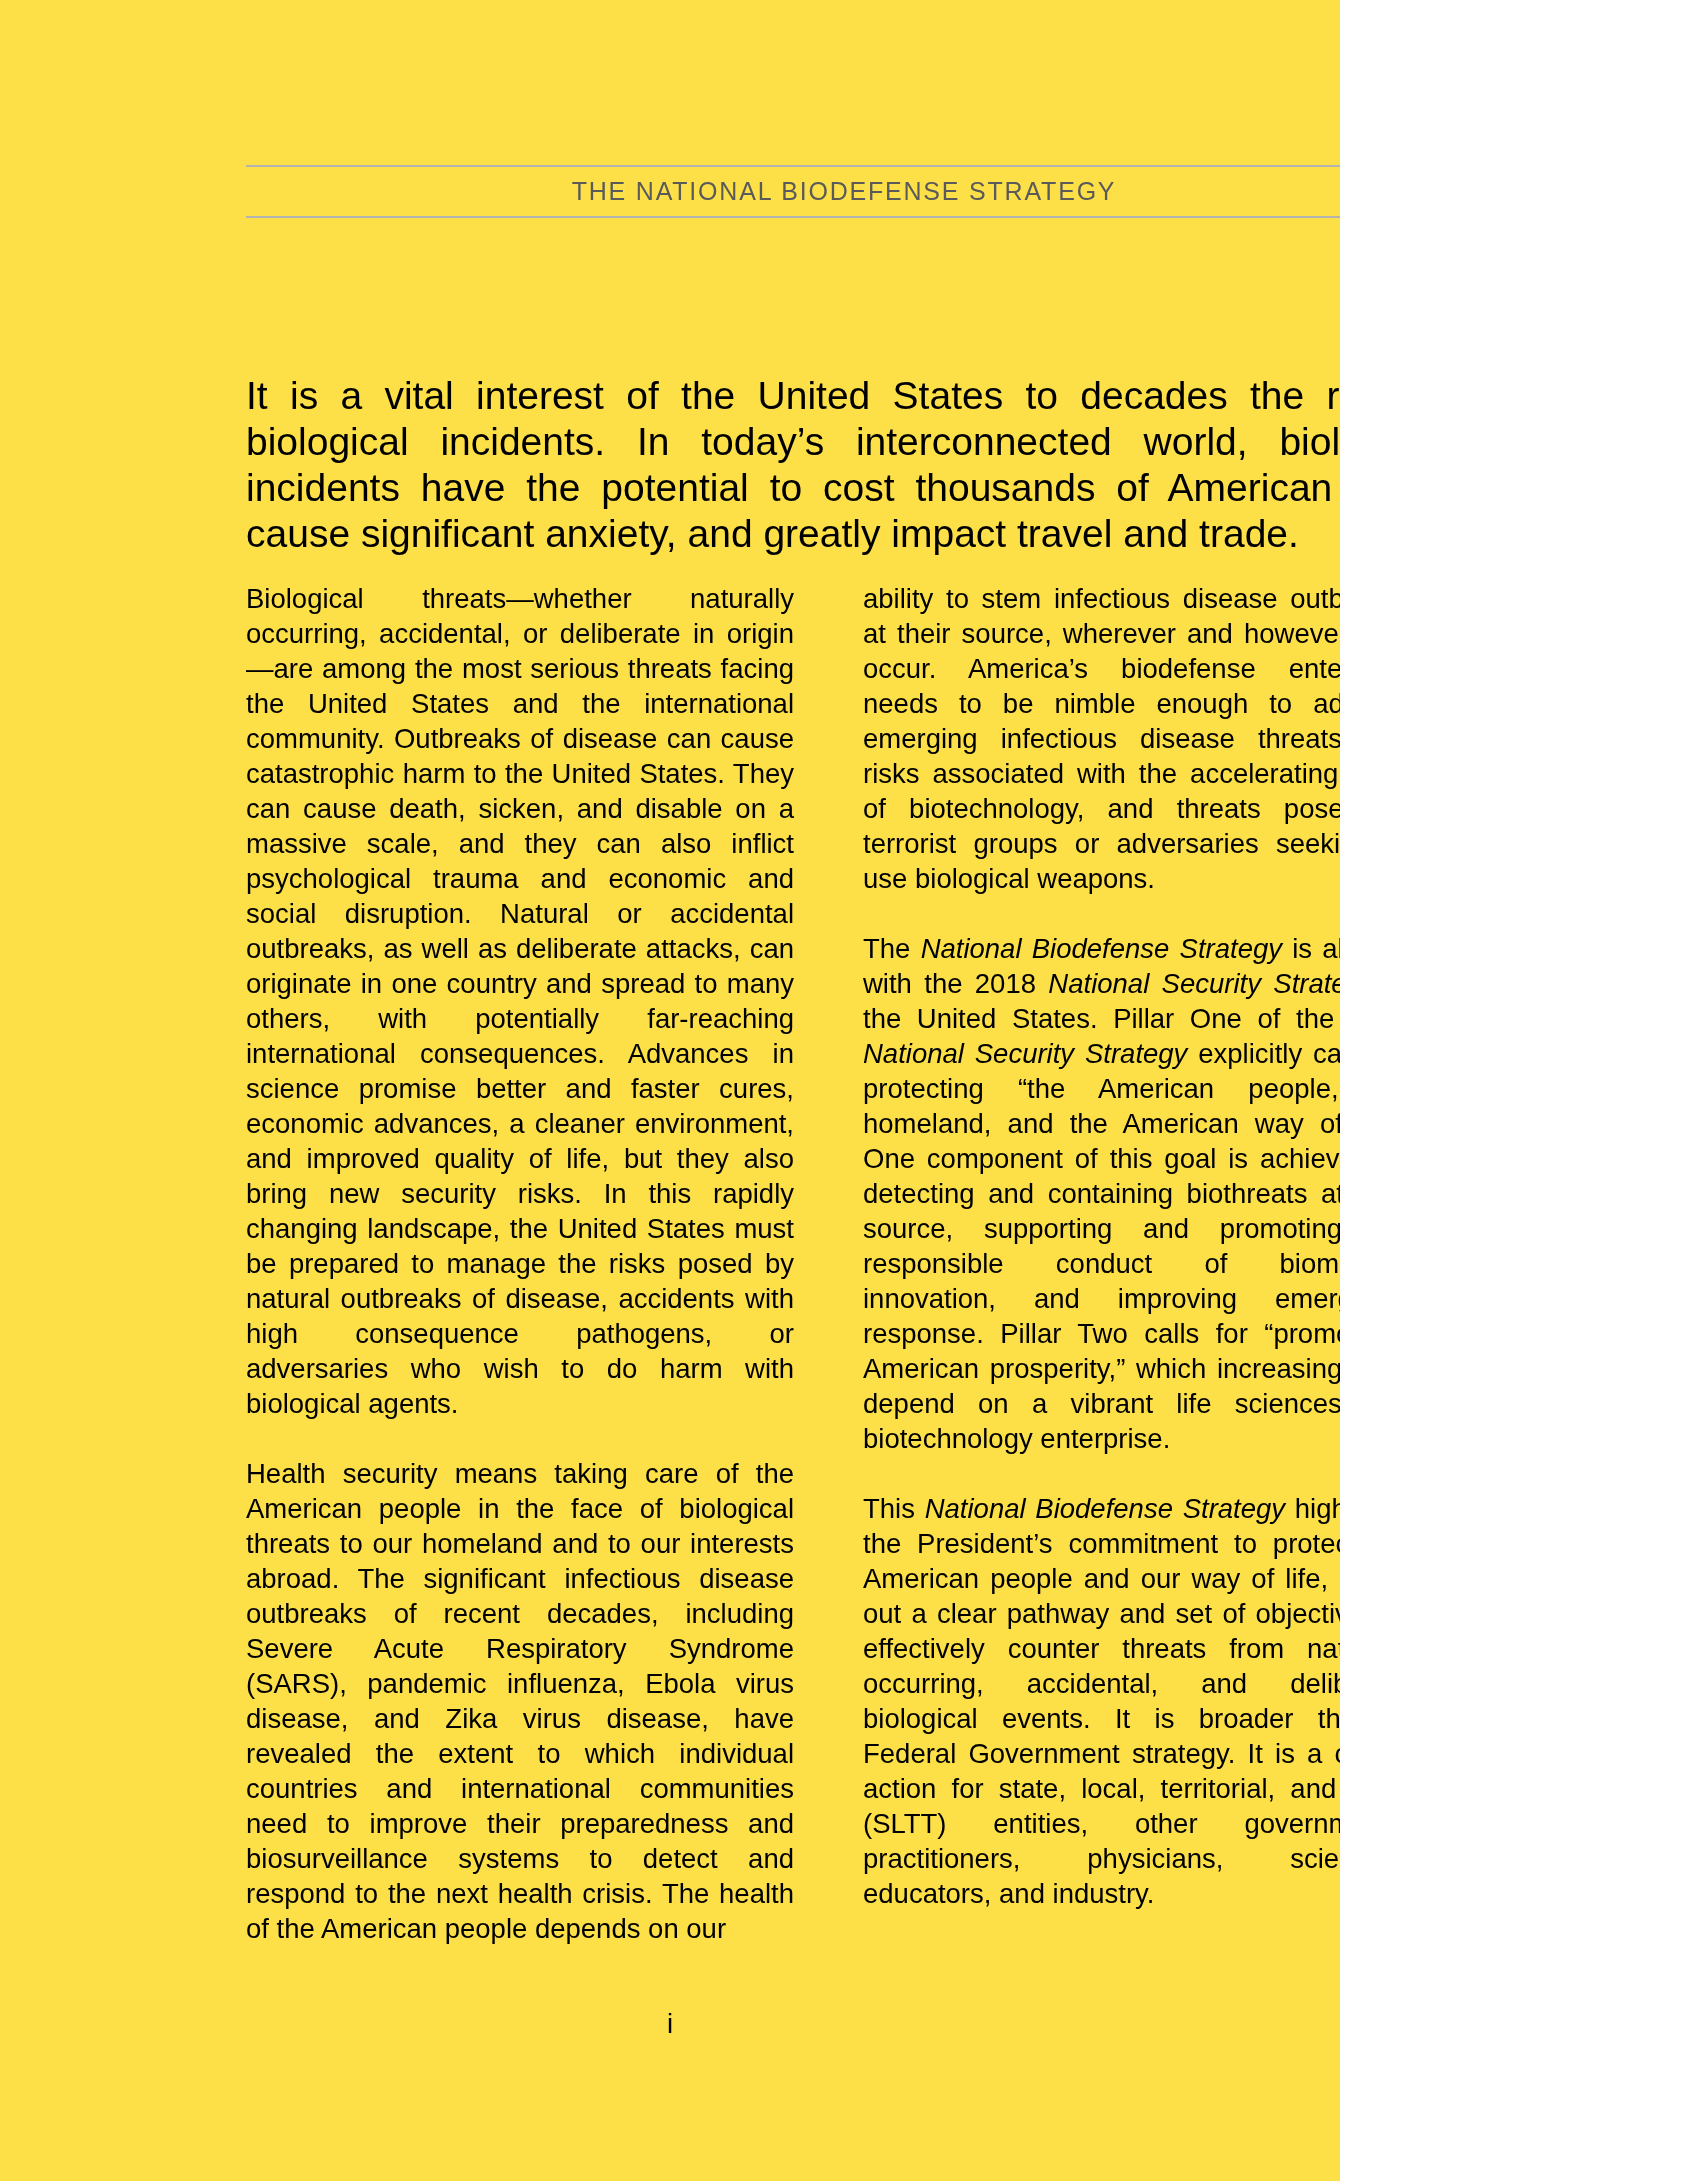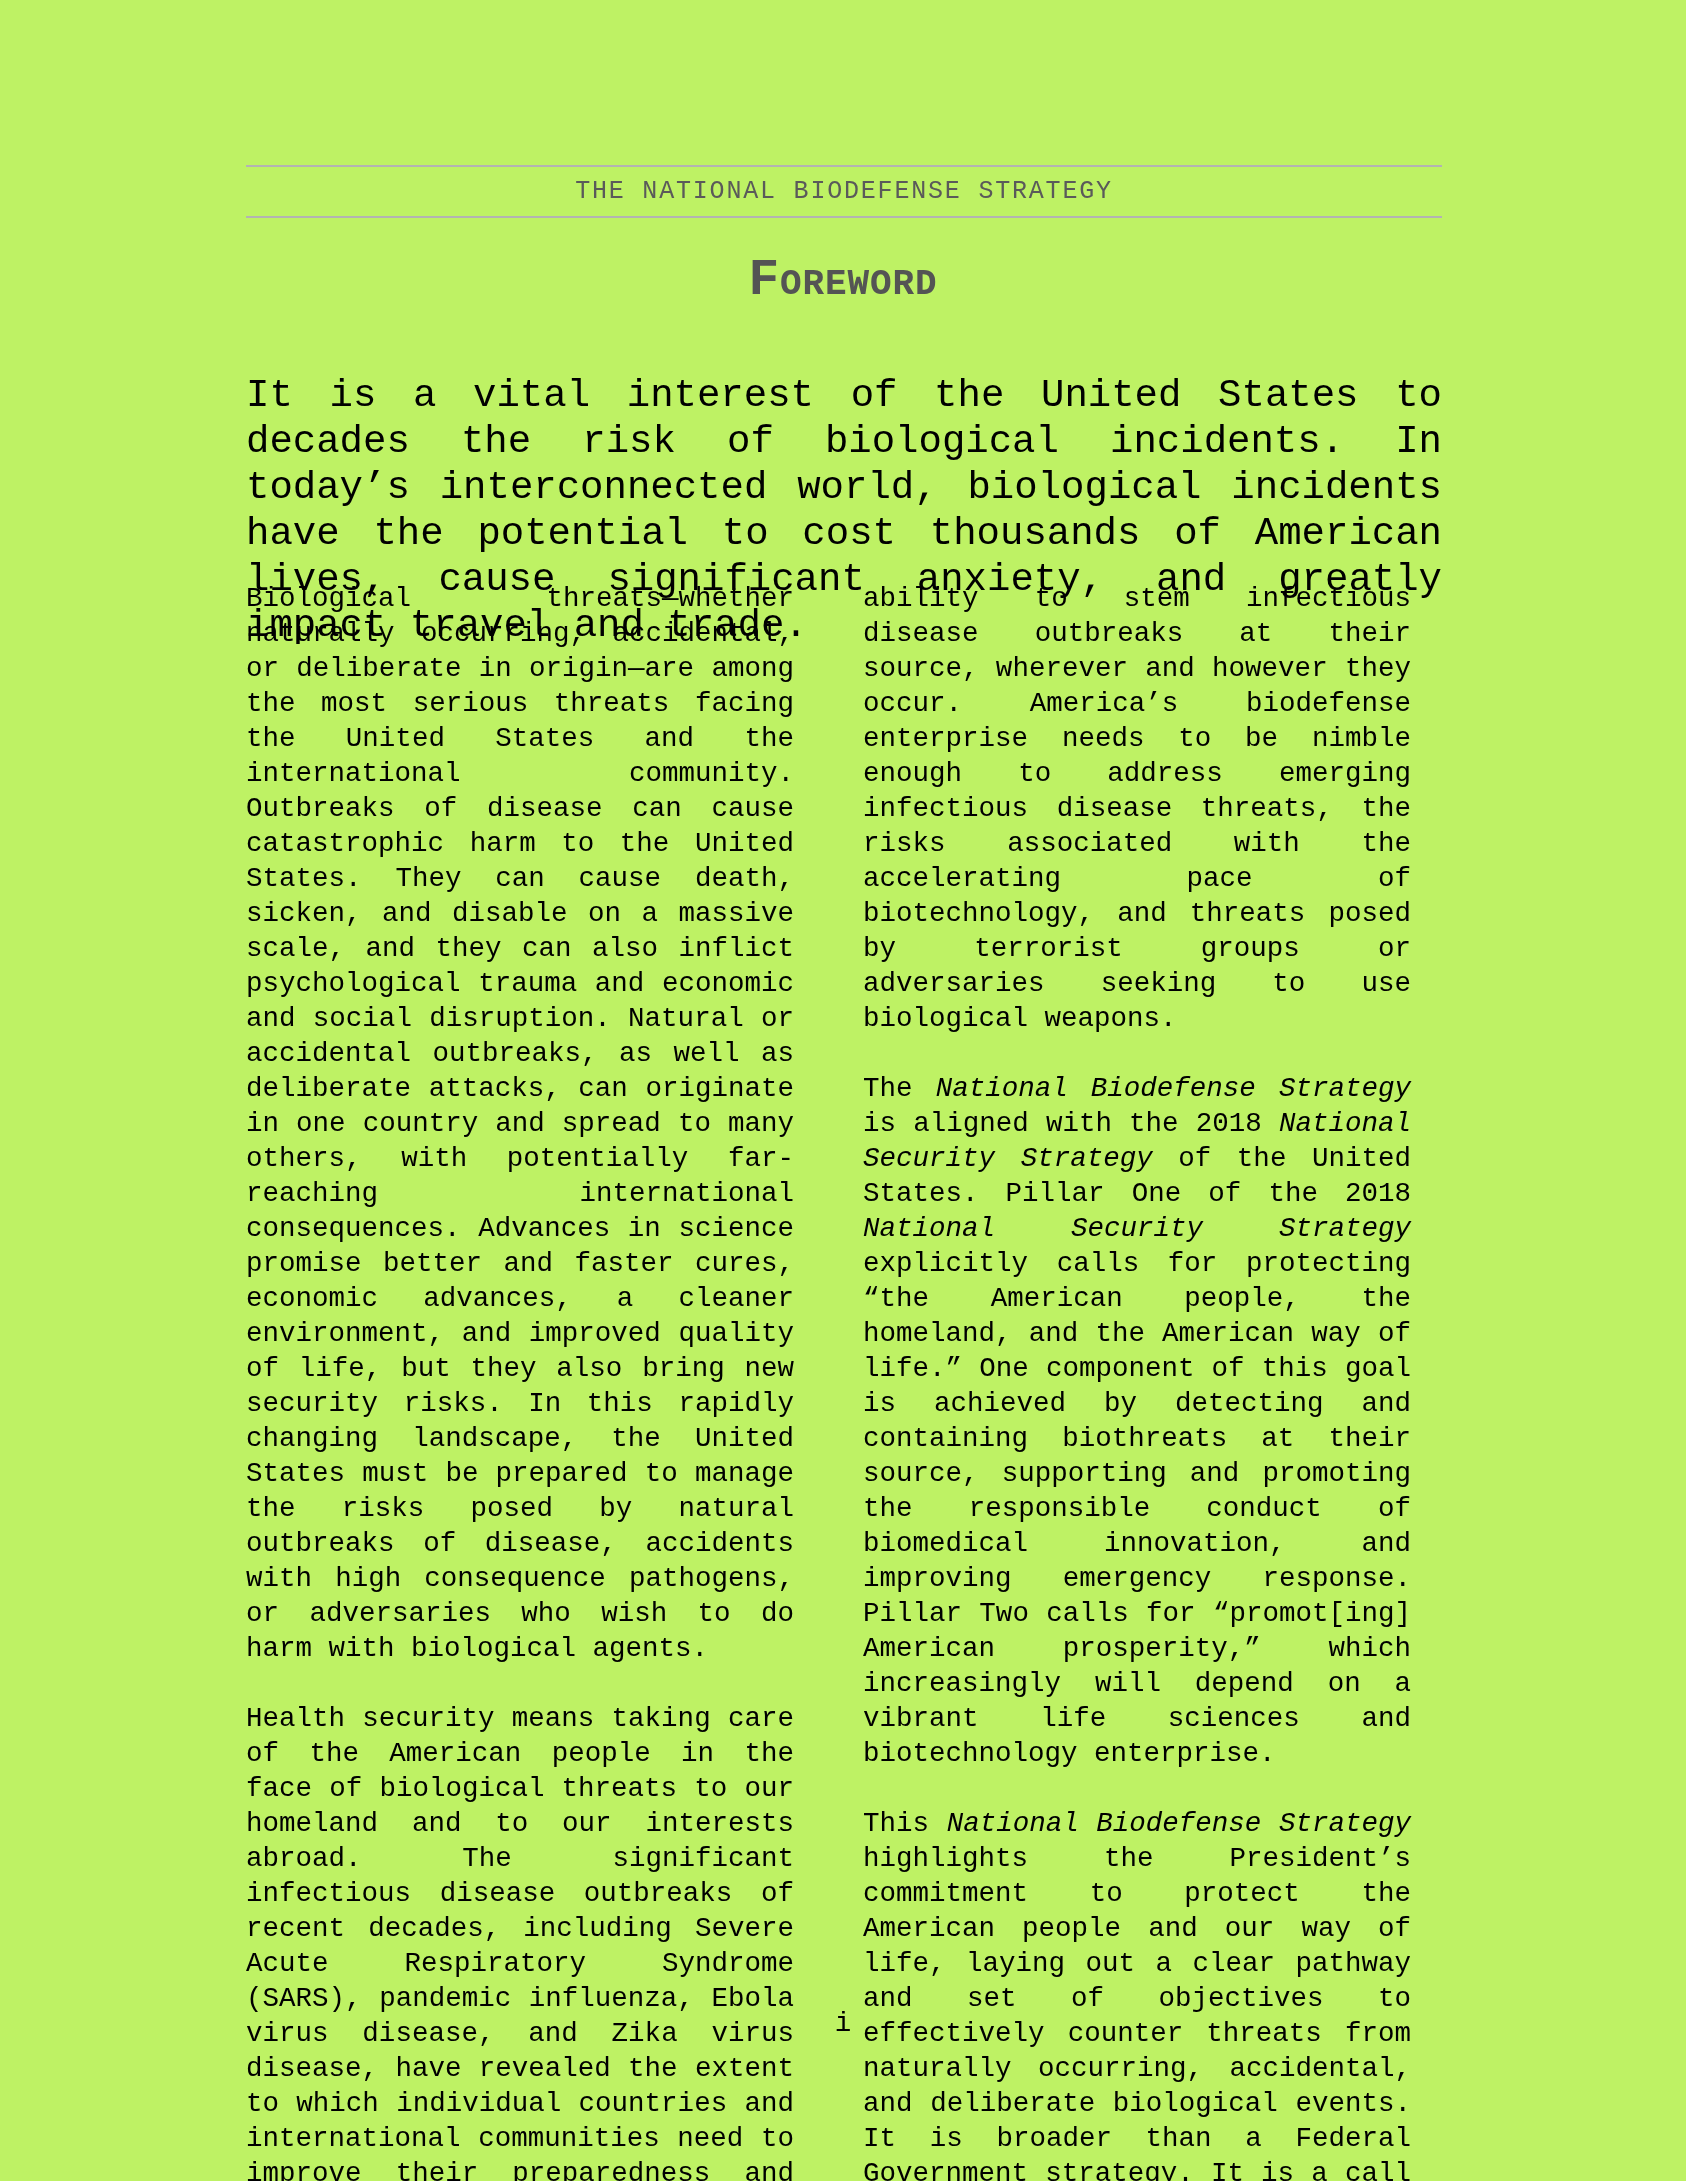--- a/index.html
+++ b/index.html
@@ -2,24 +2,24 @@
 <html style="font-size:14.7px"><head>
 <meta charset="utf-8">
 <style>
   html, body {
     margin: 0;
     padding: 0;
     background: #ffffff;
   }
   .page {
     position: relative;
-    width: 1686px;
+    width: 1340px;
     height: 2182px;
-    background: #bef264;
-    font-family: Liberation Mono, monospace;
+    background: #fde047;
+    font-family: Liberation Sans, sans-serif;
     color: #000000;
     overflow: hidden;
   }
   .running-header {
     position: absolute;
     top: 165px;
     left: 246px;
     width: 1196px;
   }
   .rule {
@@ -89,21 +89,20 @@
 <body>
 
 <div class="page">
 
   <header class="running-header">
     <div class="rule"></div>
     <div class="running-header-text">THE NATIONAL BIODEFENSE STRATEGY</div>
     <div class="rule"></div>
   </header>
 
-  <h1 class="page-title">Foreword</h1>
 
   <p class="intro">It is a vital interest of the United States to decades the risk of biological incidents.  In today’s interconnected world, biological incidents have the potential to cost thousands of American lives, cause significant anxiety, and greatly impact travel and trade.</p>
 
   <div class="columns">
     <div class="column">
         <p><span>Biological threats—whether naturally occurring, accidental, or deliberate in origin—are among the most serious threats facing the United States and the international community.  Outbreaks of disease can cause catastrophic harm to the United States.  They can cause death, sicken, and disable on a massive scale, and they can also inflict psychological trauma and economic and social disruption.  Natural or accidental outbreaks, as well as deliberate attacks, can originate in one country and spread to many others, with potentially far-reaching international consequences.  Advances in science promise better and faster cures, economic advances, a cleaner environment, and improved quality of life, but they also bring new security risks.  In this rapidly changing landscape, the United States must be prepared to manage the risks posed by natural outbreaks of disease, accidents with high consequence pathogens, or adversaries who wish to do harm with biological agents.</span></p>
         <p><span>Health security means taking care of the American people in the face of biological threats to our homeland and to our interests abroad.  The significant infectious disease outbreaks of recent decades, including Severe Acute Respiratory Syndrome (SARS), pandemic influenza, Ebola virus disease, and Zika virus disease, have revealed the extent to which individual countries and international communities need to improve their preparedness and biosurveillance systems to detect and respond to the next health crisis.  The health of the American people depends on our</span></p>
       </div>
     <div class="column">
         <p><span>ability to stem infectious disease outbreaks at their source, wherever and however they occur.  America’s biodefense enterprise needs to be nimble enough to address emerging infectious disease threats, the risks associated with the accelerating pace of biotechnology, and threats posed by terrorist groups or adversaries seeking to use biological weapons.</span></p>

